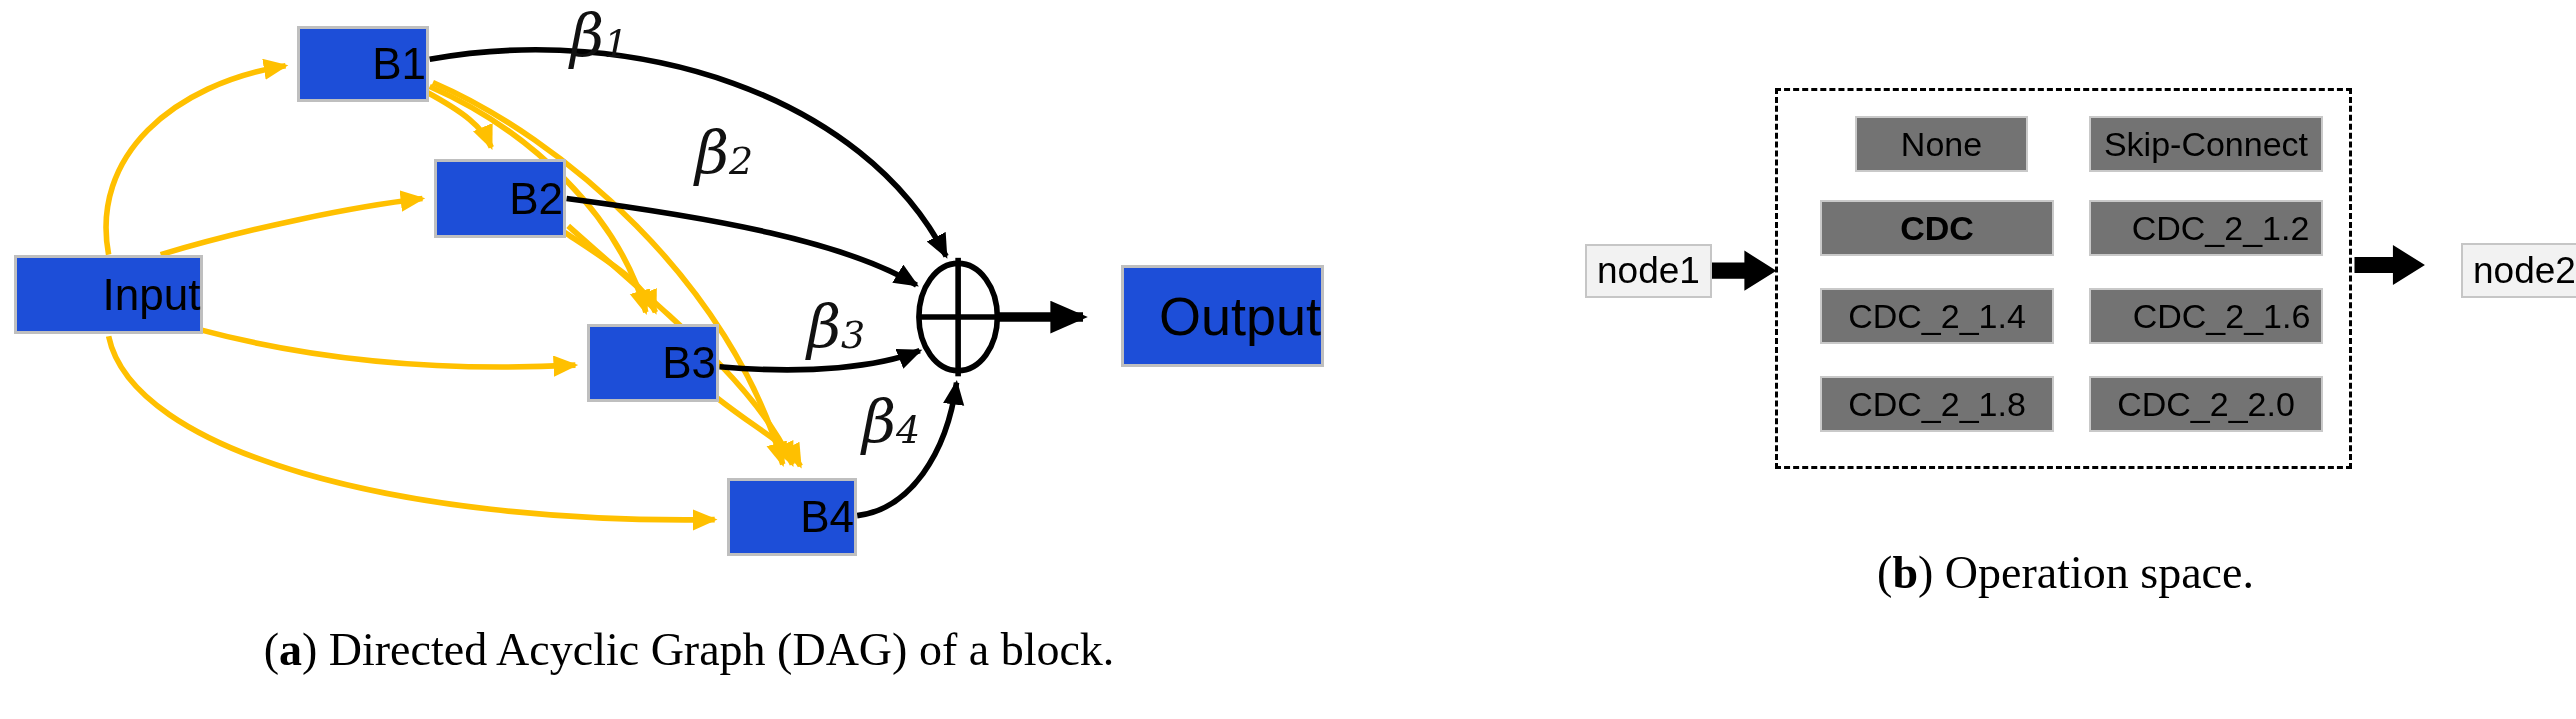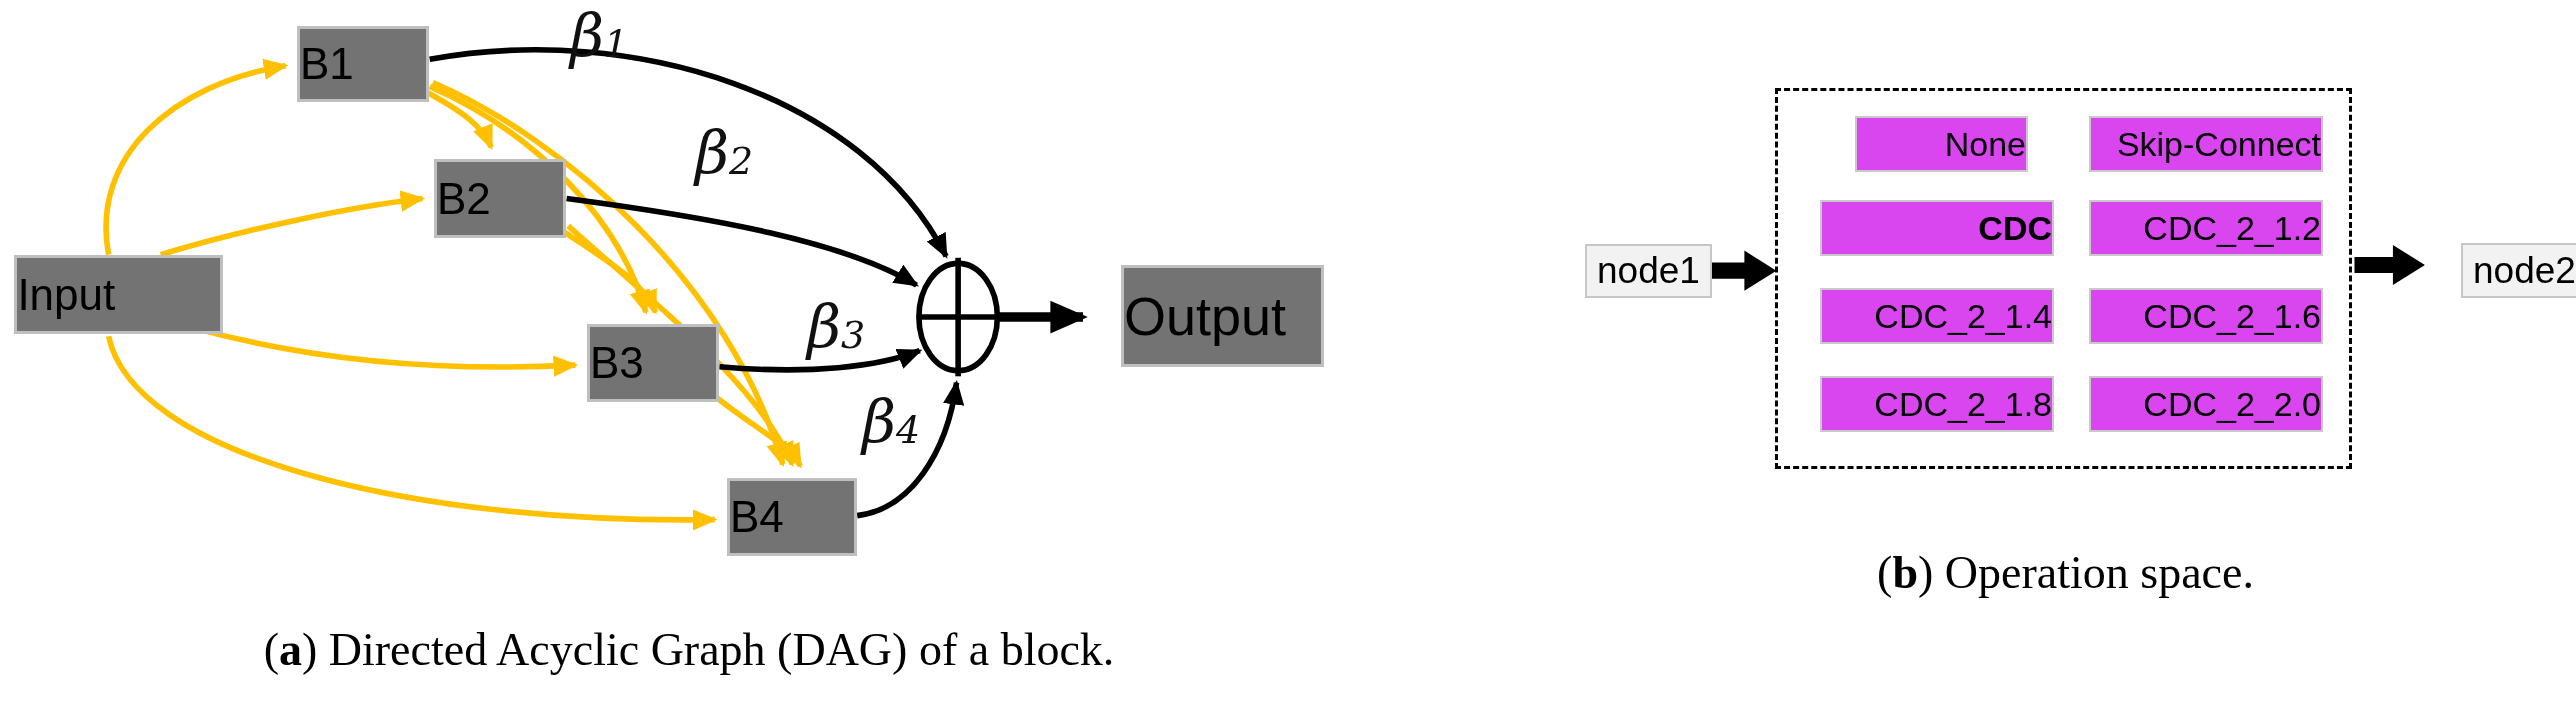--- a/index.html
+++ b/index.html
@@ -1,27 +1,27 @@
 <!DOCTYPE html>
 <html style="font-size:13px"><head>
 <meta charset="utf-8">
 <style>
   html,body{margin:0;padding:0;background:#ffffff;}
   body{width:2576px;height:719px;position:relative;overflow:hidden;
        font-family:"Liberation Sans",sans-serif;color:#000;}
   #edges{position:absolute;left:0;top:0;width:2576px;height:719px;}
-  .box{position:absolute;box-sizing:border-box;background:#737373;border:3.2px solid #bfbfbf;
-       display:flex;align-items:center;justify-content:flex-start;
+  .box{position:absolute;box-sizing:border-box;background:#1d4ed8;border:3.2px solid #bfbfbf;
+       display:flex;align-items:center;justify-content:flex-end;
        font:44px "Liberation Sans",sans-serif;}
   .box.big{font-size:54px;}
   .smallnode{position:absolute;box-sizing:border-box;background:#f2f2f2;border:2.4px solid #c6c6c6;
        display:flex;align-items:center;justify-content:center;
        font:37px "Liberation Sans",sans-serif;margin-left:32px;}
-  .op{position:absolute;box-sizing:border-box;background:#d946ef;border:2.4px solid #c9c9c9;
-       display:flex;align-items:center;justify-content:flex-end;
+  .op{position:absolute;box-sizing:border-box;background:#737373;border:2.4px solid #c9c9c9;
+       display:flex;align-items:center;justify-content:center;
        font:34px "Liberation Sans",sans-serif;}
   .dashedbox{position:absolute;box-sizing:border-box;border:3.2px dashed #000;background:transparent;}
   .beta{position:absolute;font:italic 59px "DejaVu Serif",serif;color:#111;white-space:nowrap;}
   .beta sub{font-size:38px;font-style:italic;vertical-align:-22%;line-height:0;}
   .caption{position:absolute;font:46px "Liberation Serif",serif;text-align:center;white-space:nowrap;}
   .caption b{font-weight:bold;}
 </style>
 </head>
 <body>
 
@@ -61,21 +61,21 @@
     <path marker-end="url(#ba)" d="M 898,458 C 1010,468 1098,458 1148,438"></path>
     <path marker-end="url(#ba)" d="M 1070,644 C 1135,636 1182,568 1194,478"></path>
   </g>
 
   <path marker-end="url(#bigba)" d="M 1247,396 L 1352,396" stroke="#000" stroke-width="12" fill="none"></path>
 
   <polygon fill="#000" points="2130,328 2178,328 2178,313 2218,338 2178,363 2178,348 2130,348"></polygon>
   <polygon fill="#000" points="2940,321 2988,321 2988,306 3028,331 2988,356 2988,341 2940,341"></polygon>
 </svg>
 
-<div class="box" style="left:14.4px;top:255px;width:209px;height:79px;">
+<div class="box" style="left:14.4px;top:255px;width:189px;height:79px;">
     <span>Input</span>
   </div>
 
 <div class="box" style="left:297px;top:26.4px;width:132px;height:76px;">
     <span>B1</span>
   </div>
 
 <div class="box" style="left:434px;top:159px;width:132px;height:79px;">
     <span>B2</span>
   </div>

